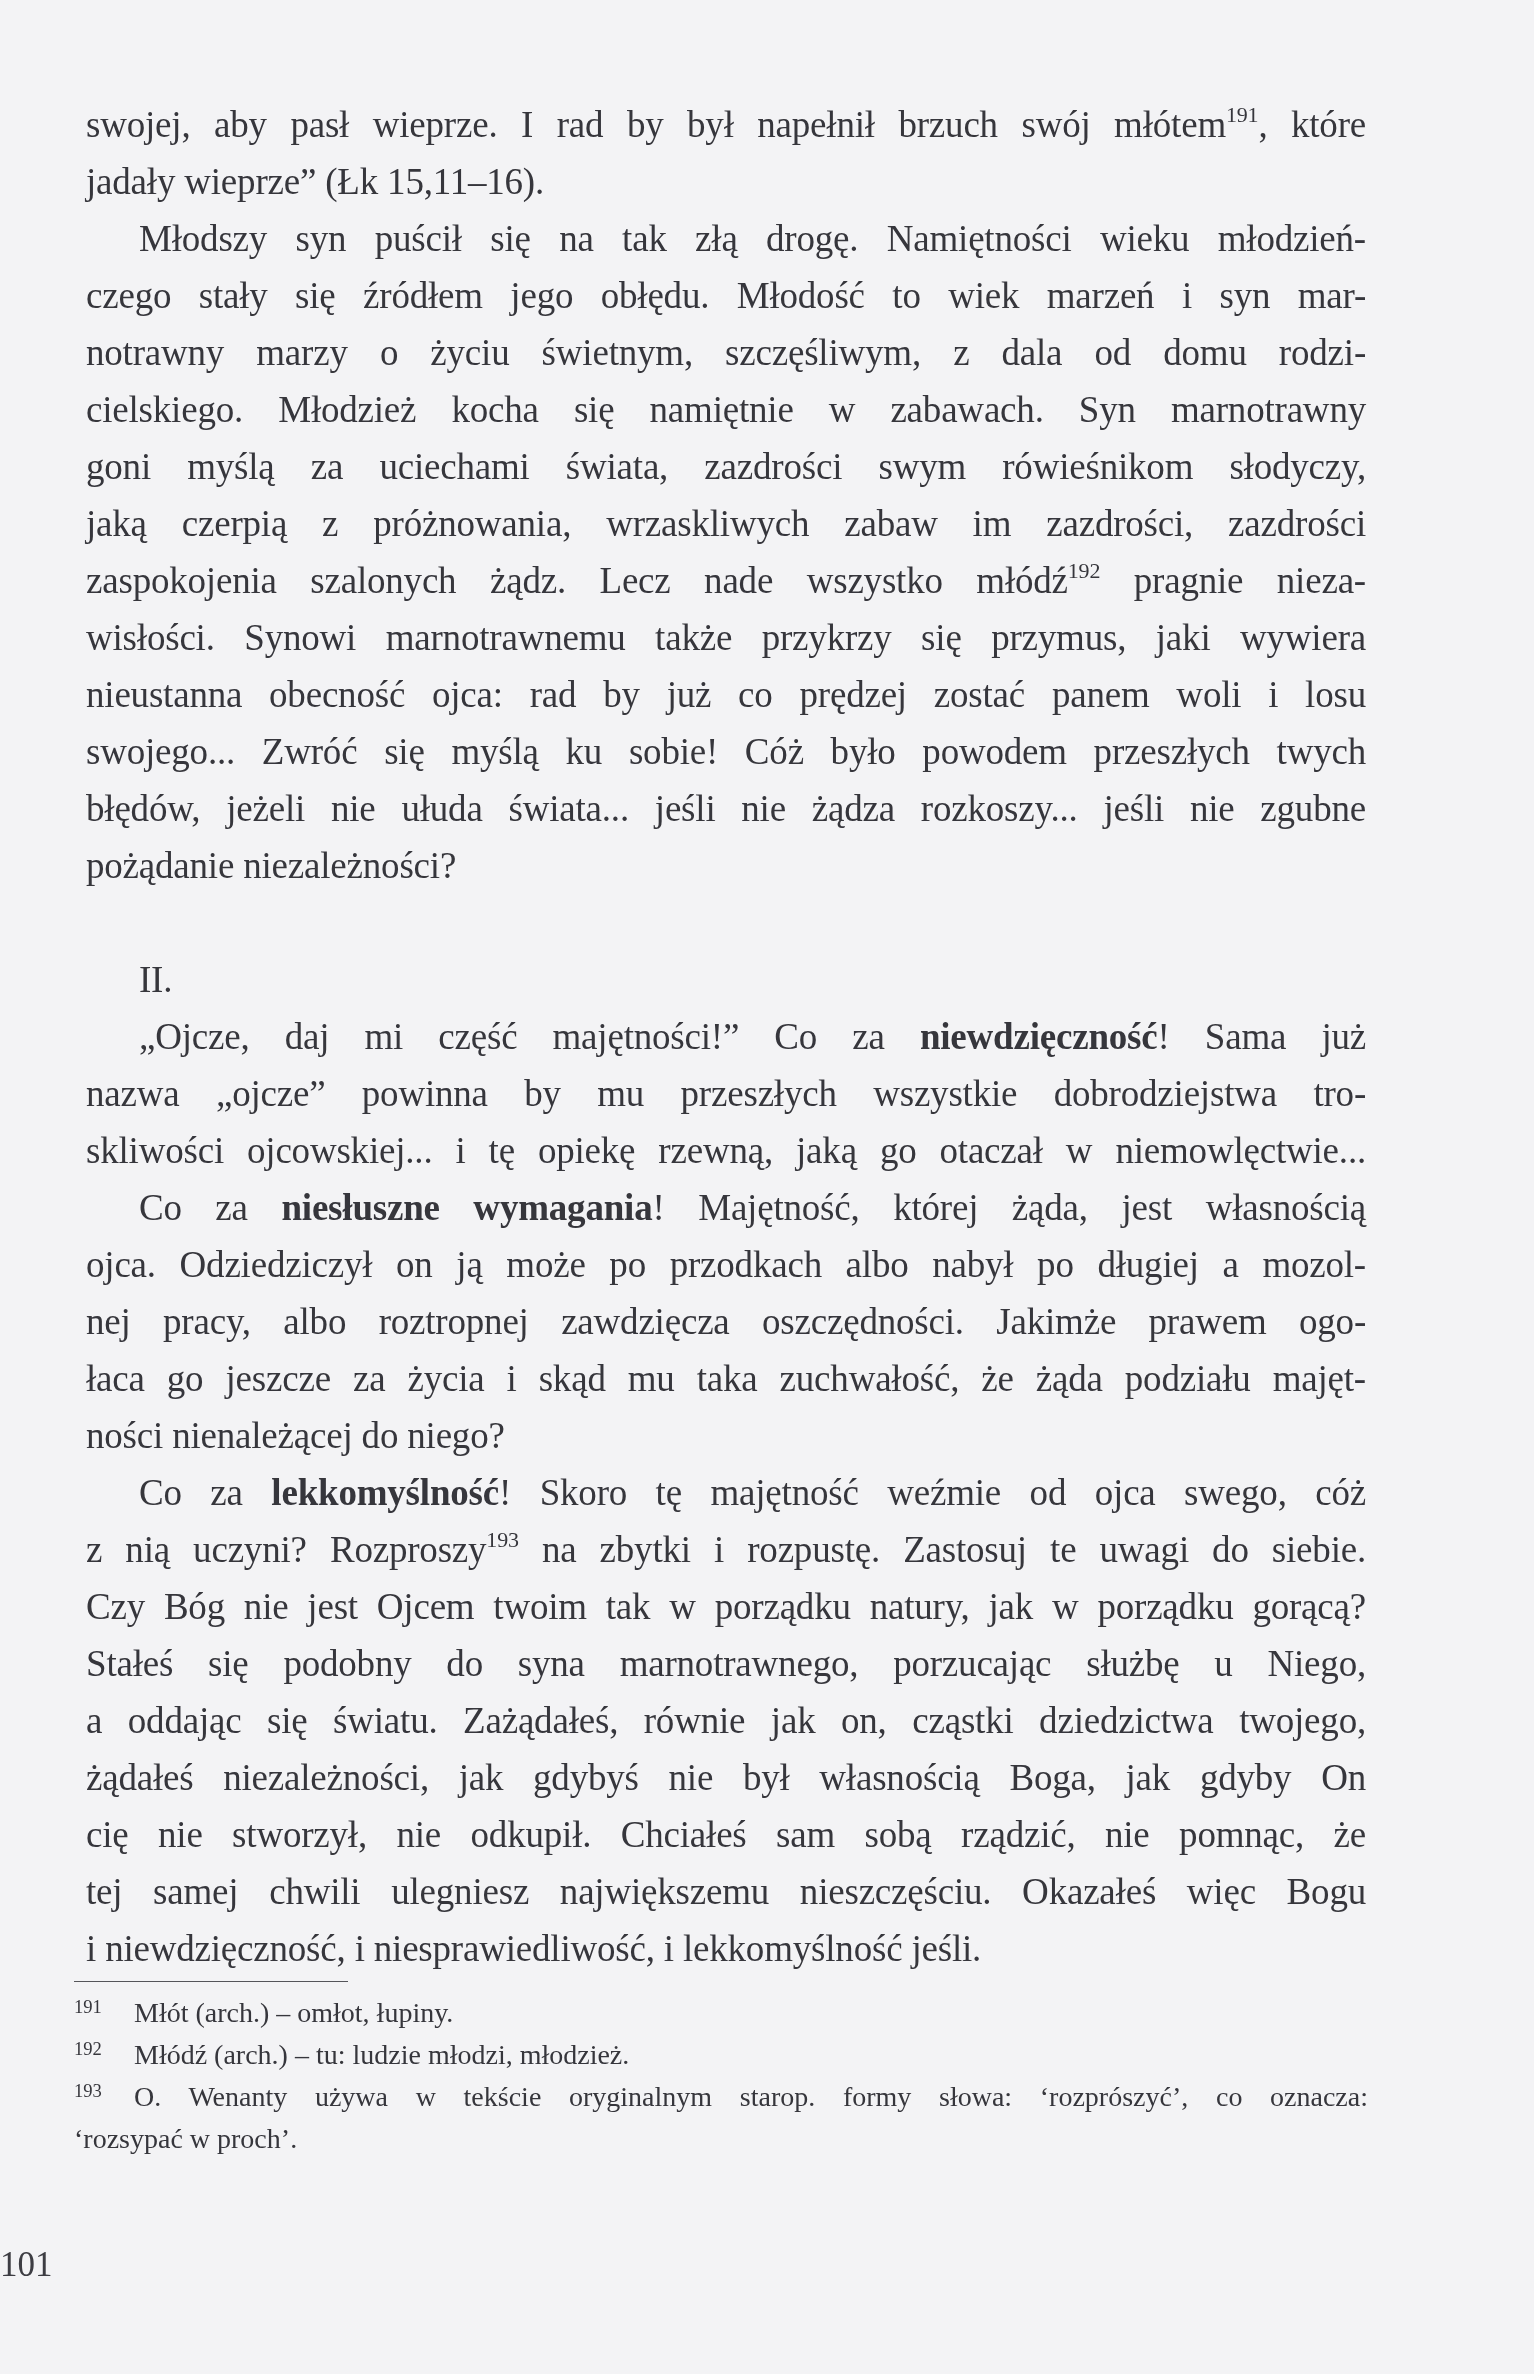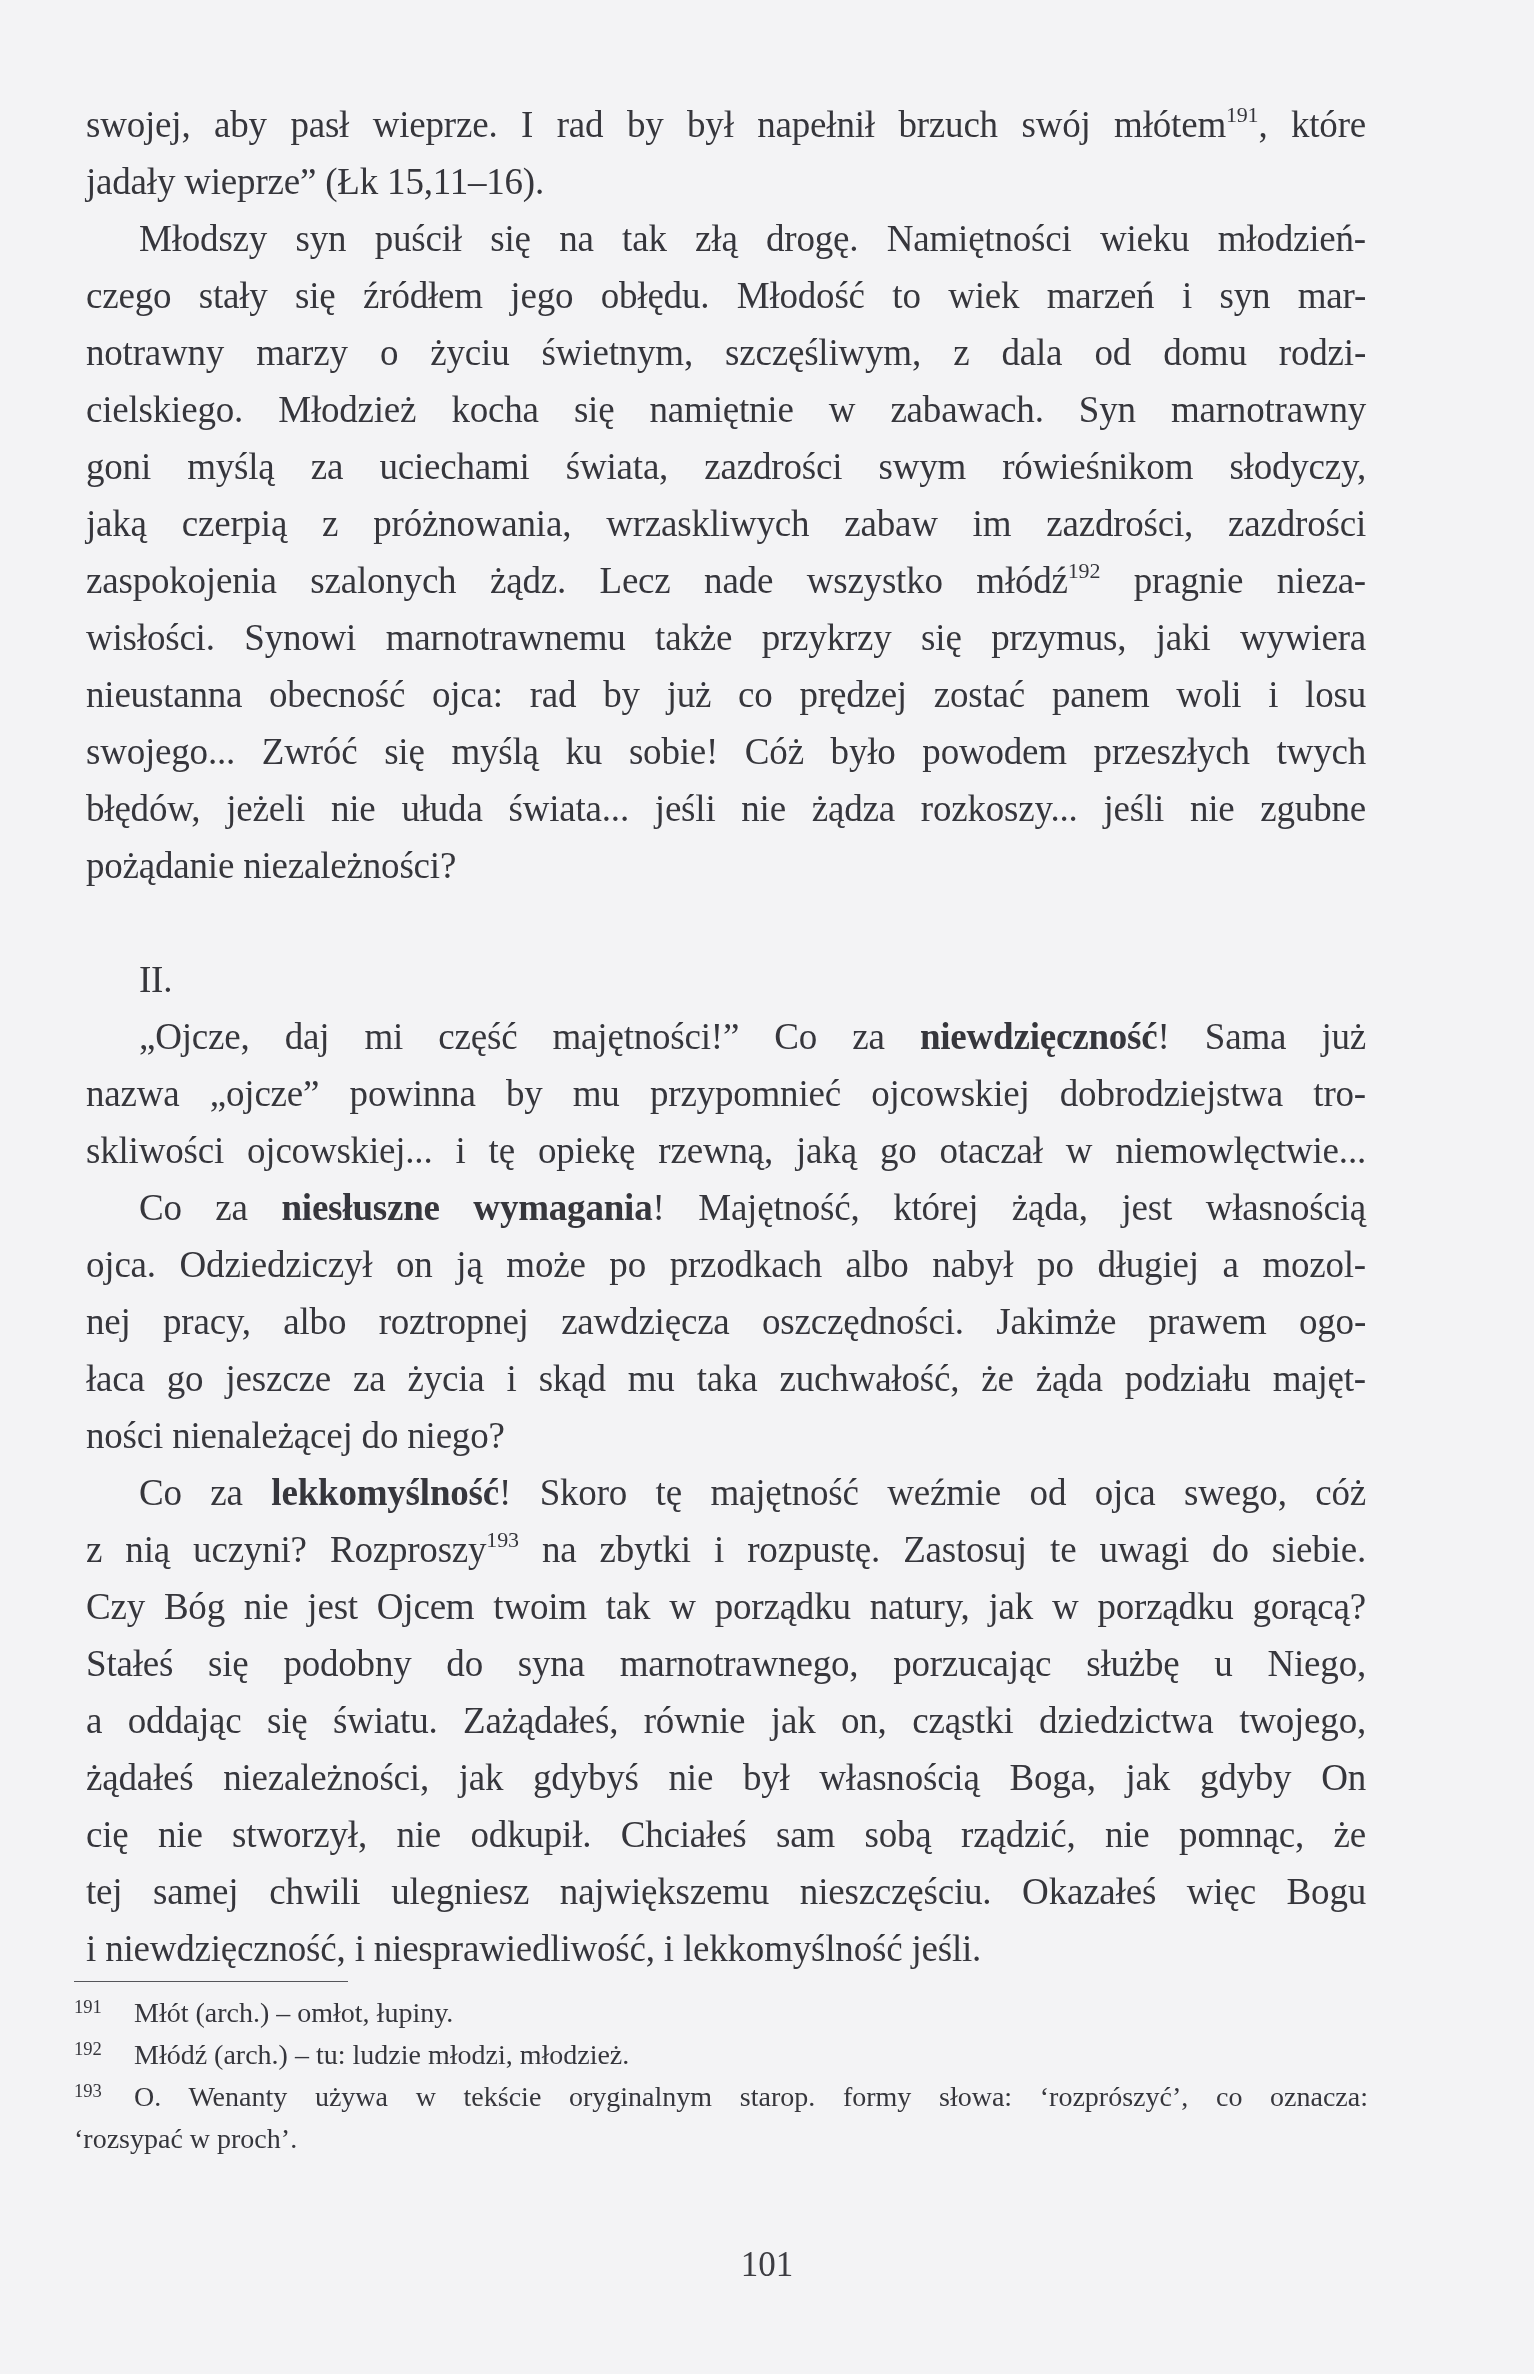--- a/index.html
+++ b/index.html
@@ -33,21 +33,21 @@
   }
   .footnote { position: relative; padding-left: 60px; }
   .footnote .fn-num {
     position: absolute; left: 0; top: -5.6px; font-size: 18.6px;
   }
   .footnote .fn-text { display: block; text-align: justify; }
   .footnote .fn-line { display: block; text-align: justify; text-align-last: justify; }
   .footnote .fn-line.last { text-align-last: left; }
   .page-number {
     position: absolute; left: 0; width: 1534px; top: 2245px;
-    text-align: center; font-size: 35px; color: #3d3d43;
+    font-size: 35px; color: #3d3d43;
   }
 </style>
 </head>
 <body>
 
 <div class="page">
   <div class="body-text">
     <div id="intro-paras">
         <div class="para">
           <span class="line">swojej, aby pasł wieprze. I rad by był napełnił brzuch swój młótem<sup>191</sup>, które</span>
@@ -65,21 +65,21 @@
           <span class="line">nieustanna obecność ojca: rad by już co prędzej zostać panem woli i losu</span>
           <span class="line">swojego... Zwróć się myślą ku sobie! Cóż było powodem przeszłych twych</span>
           <span class="line">błędów, jeżeli nie ułuda świata... jeśli nie żądza rozkoszy... jeśli nie zgubne</span>
           <span class="line last">pożądanie niezależności?</span>
         </div>
       </div>
     <div class="section-heading">II.</div>
     <div id="section-paras">
         <div class="para">
           <span class="line" style="text-indent: 53px;">„Ojcze, daj mi część majętności!” Co za <b>niewdzięczność</b>! Sama już</span>
-          <span class="line">nazwa „ojcze” powinna by mu przypomnieć ojcowskiej dobrodziejstwa tro-</span>
+          <span class="line">nazwa „ojcze” powinna by mu przeszłych wszystkie dobrodziejstwa tro-</span>
           <span class="line">skliwości ojcowskiej... i tę opiekę rzewną, jaką go otaczał w niemowlęctwie...</span>
         </div>
         <div class="para">
           <span class="line" style="text-indent: 53px;">Co za <b>niesłuszne wymagania</b>! Majętność, której żąda, jest własnością</span>
           <span class="line">ojca. Odziedziczył on ją może po przodkach albo nabył po długiej a mozol-</span>
           <span class="line">nej pracy, albo roztropnej zawdzięcza oszczędności. Jakimże prawem ogo-</span>
           <span class="line">łaca go jeszcze za życia i skąd mu taka zuchwałość, że żąda podziału majęt-</span>
           <span class="line last">ności nienależącej do niego?</span>
         </div>
         <div class="para">

